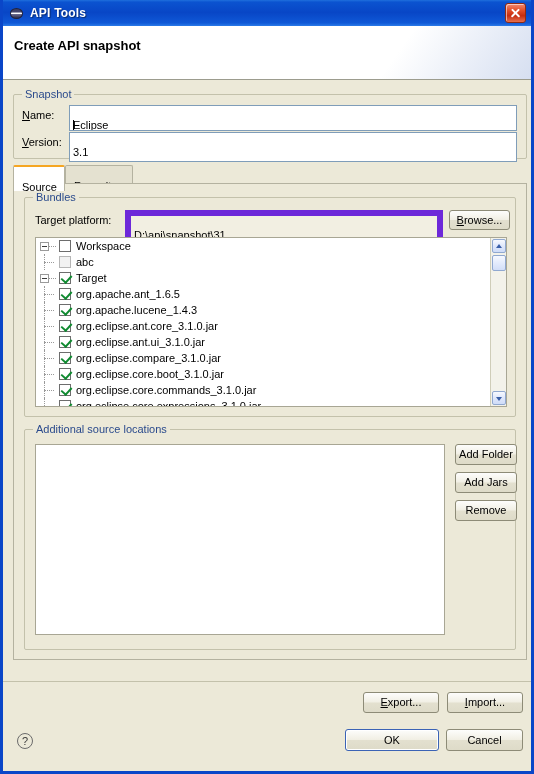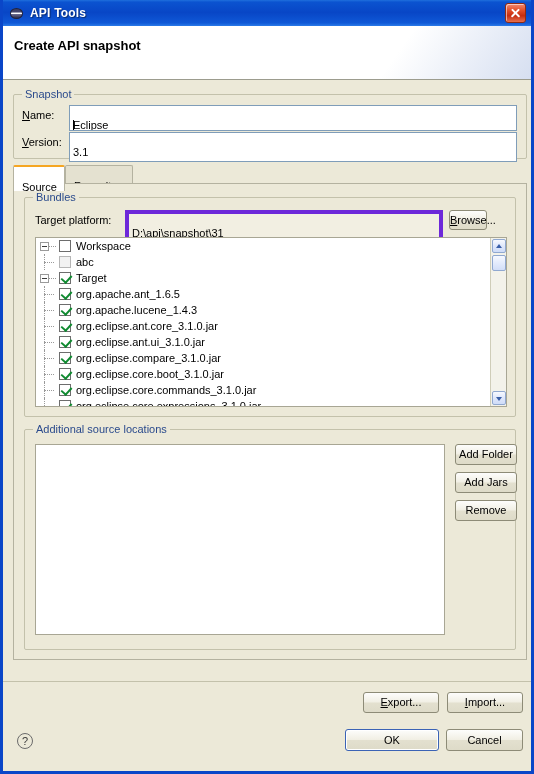--- a/index.html
+++ b/index.html
@@ -133,21 +133,21 @@
     background: #fff;
     border: 1px solid #7f9db9;
     font-family: "Liberation Sans", sans-serif;
     font-size: 11px;
     color: #000;
     padding: 12px 3px;
     line-height: 15px;
     white-space: nowrap;
     overflow: hidden;
   }
-  .txtfield.readonly { background: #f2efe2; border: 4px solid #6d28d9; color: #000; }
+  .txtfield.readonly { background: #f2efe2; border: 6px solid #6d28d9; color: #000; }
   .caret {
     display: inline-block;
     width: 0; border-left: 1px solid #000;
     height: 11px;
     vertical-align: -2px;
     margin-right: -1px;
   }
 
   
   .tabbar {
@@ -396,21 +396,21 @@
       <div class="tab" style="left:52px; width:68px;">Repository</div>
     </div>
 
     <div class="tabpanel">
 
       <div class="group grp-bundles">
         <div class="group-title">Bundles</div>
 
         <div class="lbl" style="left:10px; top:16px;">Target platform:</div>
         <div class="txtfield readonly" style="left:100px; top:12px; width:318px; height:19px;"><span>D:\api\snapshot\31</span></div>
-        <button class="btn" style="left:424px; top:12px; width:38px; height:20px;"><u>B</u>rowse...</button>
+        <button class="btn" style="left:424px; top:12px; width:61px; height:20px;"><u>B</u>rowse...</button>
 
         <div class="treebox" style="left:10px; top:39px; width:472px; height:170px;">
           <div class="tree-scroll">
 
             <div class="trow">
               <div class="twist"></div>
               <div class="dash"></div>
               <div class="cbx"></div>
               <span class="tlabel">Workspace</span>
             </div>

